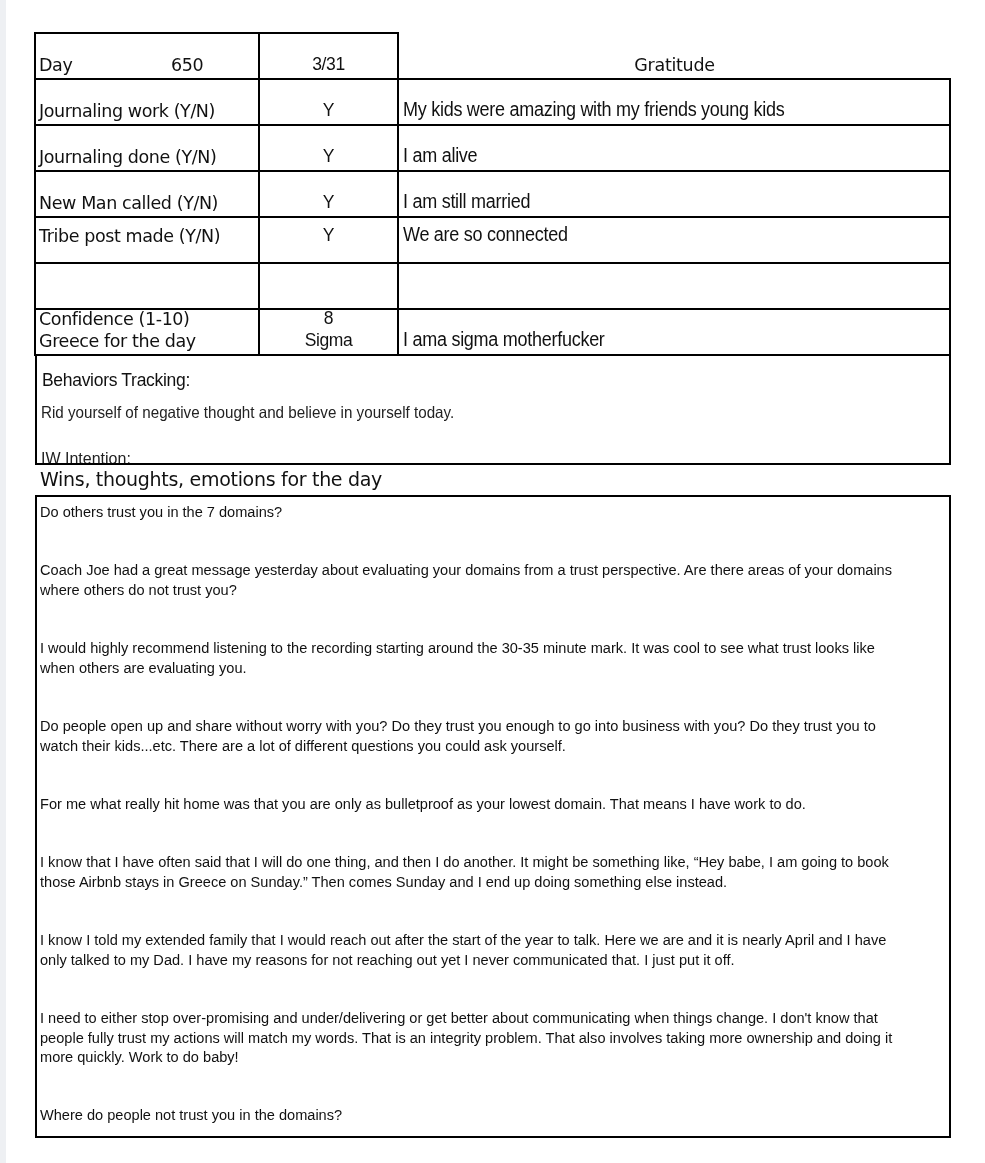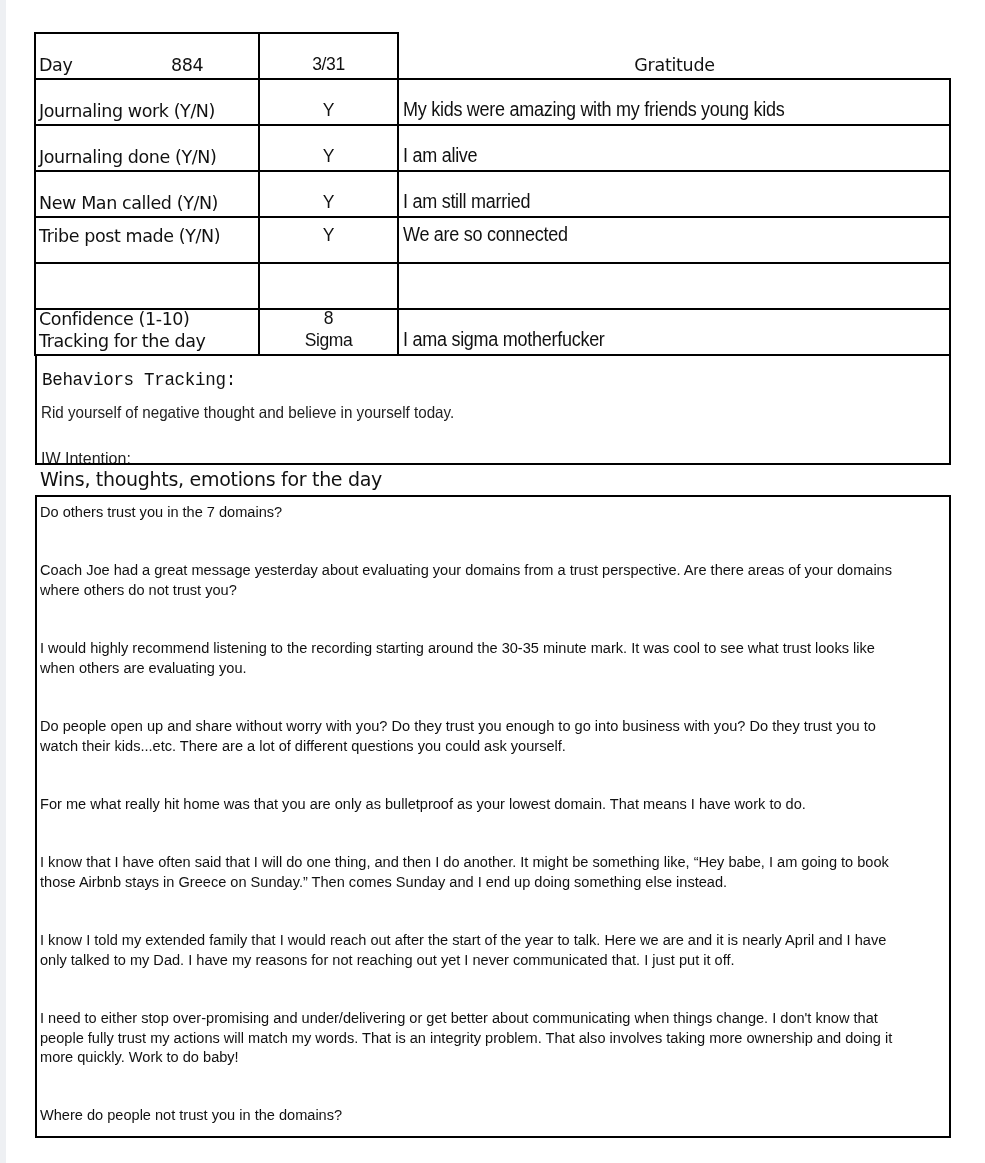--- a/index.html
+++ b/index.html
@@ -19,40 +19,40 @@
 
     
     .vline { position: absolute; background: #000; width: 2px; }
     .hline { position: absolute; background: #000; height: 2px; }
 
     .day-word { position: absolute; left: 4px; bottom: 4px; }
     .day-num { position: absolute; left: 136px; bottom: 4px; }
     .grat-header { justify-content: center; padding-left: 0; font-family: "DejaVu Sans", sans-serif; font-size: 17.5px; letter-spacing: -0.3px; }
 
     .behaviors { position: absolute; left: 35px; top: 355px; width: 916px; height: 110px; box-sizing: border-box; border: 2px solid #000; border-top: none; overflow: hidden; }
-    .beh-title { position: absolute; left: 5px; top: 15px; font-family: Liberation Mono, monospace; font-size: 17.5px; letter-spacing: -0.3px; }
+    .beh-title { position: absolute; left: 5px; top: 15px; font-family: Liberation Sans, sans-serif; font-size: 17.5px; letter-spacing: -0.3px; }
     .beh-text { position: absolute; left: 4px; top: 48px; font-family: "Liberation Sans", sans-serif; font-size: 16.5px; color: #222; transform: scaleX(0.92); transform-origin: left; white-space: nowrap; }
     .iw { position: absolute; left: 4px; top: 95px; font-family: "Liberation Sans", sans-serif; font-size: 16px; color: #222; white-space: nowrap; }
 
     .wins-heading { position: absolute; left: 40px; top: 468px; font-family: "DejaVu Sans", sans-serif; font-size: 19px; letter-spacing: -0.3px; white-space: nowrap; }
 
     .notes { position: absolute; left: 35px; top: 495px; width: 916px; height: 643px; box-sizing: border-box; border: 2px solid #000; }
     .note { position: absolute; left: 3px; width: 920px; font-family: "Liberation Sans", sans-serif; font-size: 15.5px; line-height: 19.5px; color: #111; transform: scaleX(0.94); transform-origin: left top; }
   </style>
 </head>
 <body>
 
 <div class="left-strip"></div>
 
 <div class="tbl">
 
   <div class="row" style="top:0;">
     <div class="cell c-label">
       <span class="day-word">Day</span>
-      <span class="day-num">884</span>
+      <span class="day-num">650</span>
     </div>
     <div class="cell c-val">
       <span>3/31</span>
     </div>
     <div class="cell c-grat grat-header">
       <span>Gratitude</span>
     </div>
   </div>
 
   <div class="row" style="top:46px;">
@@ -81,21 +81,21 @@
     <div class="cell c-val">Y</div>
     <div class="cell c-grat">
         <span class="grat-text">We are so connected</span>
       </div>
   </div>
   <div class="row" style="top:230px;margin-top:24px;">
     <div class="cell c-label">Confidence (1-10)</div>
     <div class="cell c-val">8</div>
   </div>
   <div class="row" style="top:276px;">
-    <div class="cell c-label">Tracking for the day</div>
+    <div class="cell c-label">Greece for the day</div>
     <div class="cell c-grat">
         <span class="grat-text">I ama sigma motherfucker</span>
       </div>
     <div class="cell c-val">Sigma</div>
   </div>
 
   <div class="hline" style="left:0; top:-1px; width:364px;"></div>
   <div class="hline" style="left:0; top:45px; width:916px;"></div>
   <div class="hline" style="left:0; top:91px; width:916px;"></div>
   <div class="hline" style="left:0; top:137px; width:916px;"></div>

